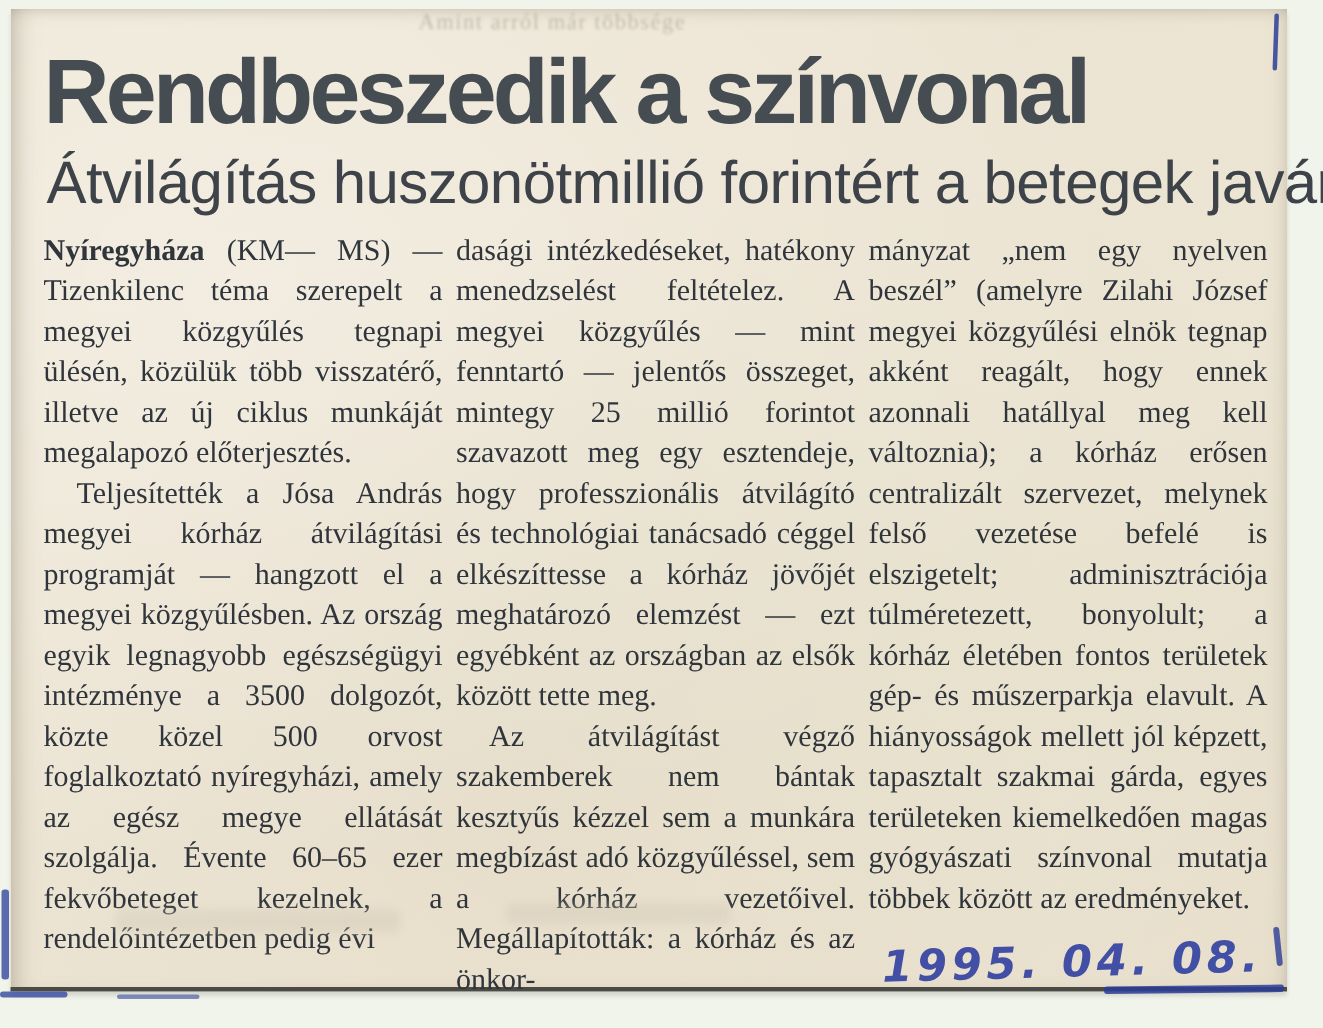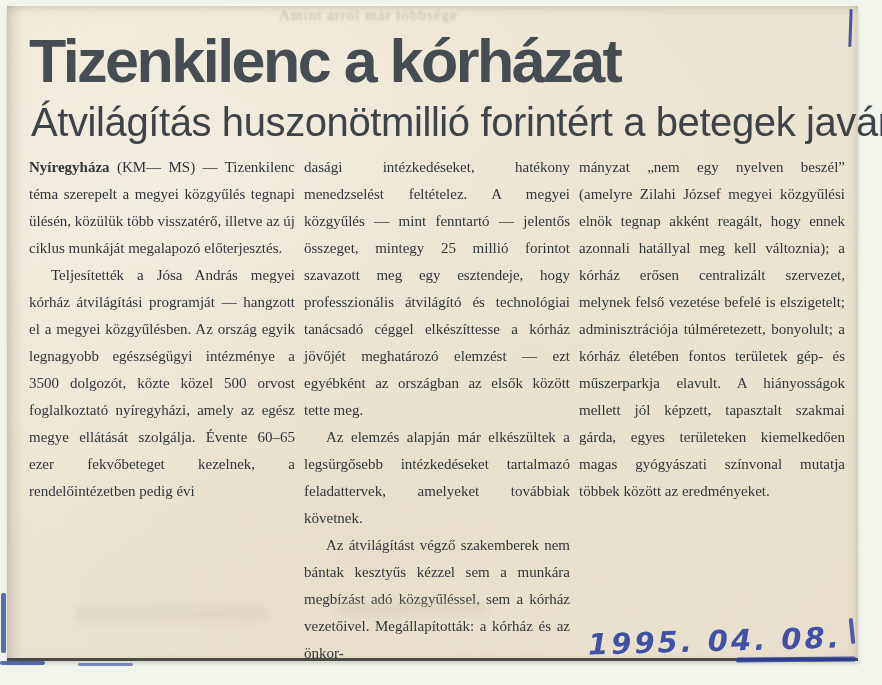--- a/index.html
+++ b/index.html
@@ -55,21 +55,21 @@
     white-space:nowrap;
   }
   
   .columns{
     display:flex;gap:9px;
     padding:11px 13px 0 22px;
     height:514px;overflow:hidden;
   }
   .col{
     flex:1 1 0;min-width:0;
-    font-size:15px;line-height:27px;
+    font-size:20px;line-height:27px;
     color:#2f353b;
     text-align:justify;
   }
   .para{margin:0;text-indent:22px;}
   .para.first{text-indent:0;}
   .bd{font-weight:bold;}
   .it{}
   
   .hand-date{
     position:absolute;left:588px;top:624px;
@@ -94,34 +94,33 @@
 </head>
 <body>
 
 <div class="clipping">
 
   <span class="ghost-top">Amint arról már többsége</span>
   <div class="ghost-blob" style="left:70px;top:600px;width:190px;height:16px;"></div>
   <div class="ghost-blob" style="left:330px;top:596px;width:150px;height:14px;"></div>
 
   <div class="head">
-    <h1 class="headline">Tizenkilenc a kórházat</h1>
+    <h1 class="headline">Rendbeszedik a színvonal</h1>
     <h2 class="subheadline">Átvilágítás huszonötmillió forintért a betegek javára</h2>
   </div>
 
   <div class="columns">
 
     <div class="col">
       <p class="para first"><span class="bd">Nyíregyháza</span><span> (KM— MS) — Tizenkilenc téma szerepelt a megyei közgyűlés tegnapi ülésén, közülük több visszatérő, illetve az új ciklus munkáját megalapozó előterjesztés.</span></p>
       <p class="para"><span>Teljesítették a Jósa András megyei kórház </span><span class="it">átvilágítási programját</span><span> — hangzott el a megyei közgyűlésben. Az ország egyik legnagyobb egészségügyi intézménye a 3500 dolgozót, közte közel 500 orvost foglalkoztató nyíregyházi, amely az egész megye ellátását szolgálja. Évente 60–65 ezer fekvőbeteget kezelnek, a rendelőintézetben pedig évi </span></p>
     </div>
 
     <div class="col">
       <p class="para first"><span class="it">dasági intézkedéseket, hatékony menedzselést</span><span> feltételez. A megyei közgyűlés — mint fenntartó — jelentős összeget, mintegy 25 millió forintot szavazott meg egy esztendeje, hogy professzionális átvilágító és technológiai tanácsadó céggel elkészíttesse a kórház jövőjét meghatározó elemzést — ezt egyébként </span><span class="it">az országban az elsők között</span><span> tette meg.</span></p>
-      <p class="para"><span>Az elemzés alapján már elkészültek a legsürgősebb intézkedéseket tartalmazó feladattervek, amelyeket továbbiak követnek.</span></p>
       <p class="para"><span>Az átvilágítást végző szakemberek nem bántak kesztyűs kézzel sem a munkára megbízást adó közgyűléssel, sem a kórház vezetőivel. Megállapították: a kórház és az önkor-</span></p>
     </div>
 
     <div class="col">
       <p class="para first"><span>mányzat „nem egy nyelven beszél” (amelyre </span><span class="it">Zilahi József</span><span> megyei közgyűlési elnök tegnap akként reagált, hogy ennek azonnali hatállyal meg kell változnia); a kórház erősen centralizált szervezet, melynek felső vezetése befelé is elszigetelt; adminisztrációja túlméretezett, bonyolult; a kórház életében fontos területek gép- és műszerparkja elavult. A hiányosságok mellett jól képzett, tapasztalt szakmai gárda, egyes területeken kiemelkedően magas gyógyászati színvonal mutatja többek között az eredményeket.</span></p>
       <p class="para"></p>
 
     </div>
 
   </div>

